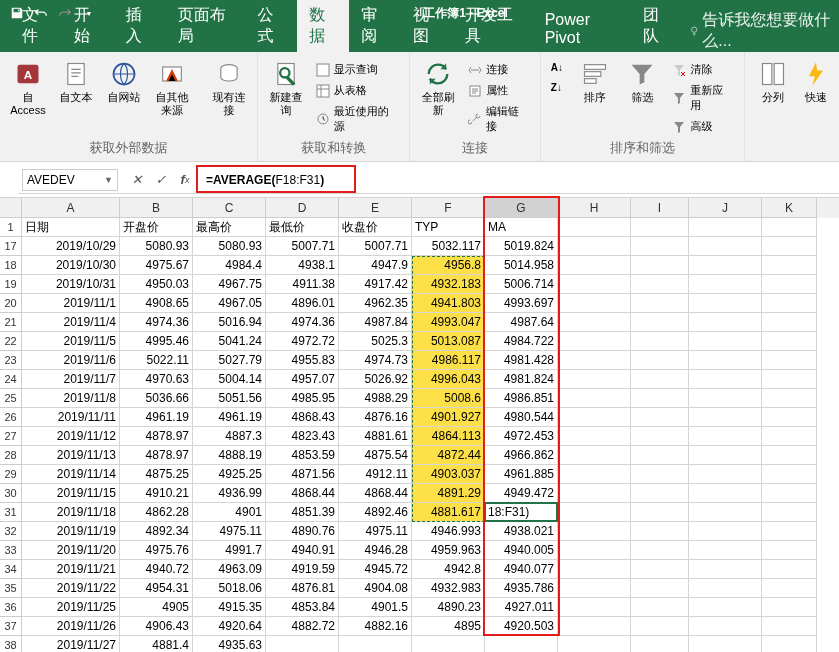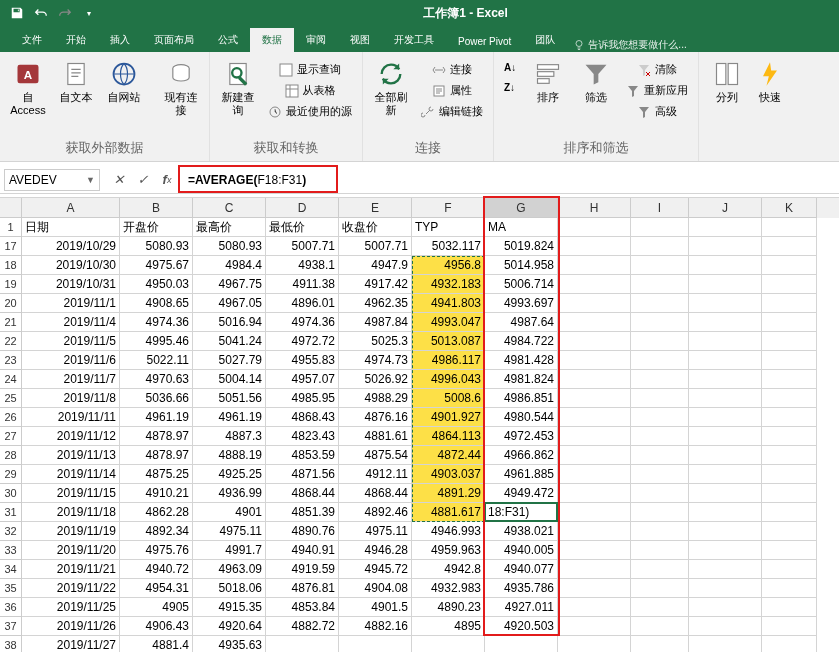--- a/index.html
+++ b/index.html
@@ -6,40 +6,40 @@
   body { font-family: "Microsoft YaHei", "Segoe UI", sans-serif; font-size: 12px; background: #fff; width: 839px; height: 652px; overflow: hidden; }
   
   
   .titlebar { background: #217346; height: 26px; display: flex; align-items: center; padding: 0 6px; color: #fff; }
   .qat { display: flex; gap: 6px; padding-left: 2px; }
   .qat-btn { width: 18px; height: 18px; display: flex; align-items: center; justify-content: center; cursor: pointer; }
   .qat-btn svg { width: 14px; height: 14px; }
   .title-center { flex: 1; text-align: center; font-size: 12px; font-weight: bold; }
   
   
-  .ribbon-tabs { background: #217346; height: 26px; display: flex; align-items: flex-end; padding-left: 10px; gap: 0; color: #fff; font-size: 10px; }
+  .ribbon-tabs { background: #217346; height: 26px; display: flex; align-items: flex-end; padding-left: 10px; gap: 0; color: #fff; font-size: 16px; }
   .ribbon-tab { padding: 5px 12px; cursor: pointer; }
   .ribbon-tab.active { background: #f1f1f1; color: #217346; }
   .ribbon-tell { margin-left: 6px; display: flex; align-items: center; gap: 3px; opacity: 0.9; }
   .bulb { width: 12px; height: 12px; }
   
   
   .ribbon-body { background: #f1f1f1; border-bottom: 1px solid #d4d4d4; height: 110px; display: flex; }
   .ribbon-group { border-right: 1px solid #e1e1e1; padding: 4px 6px 2px 6px; display: flex; flex-direction: column; }
   .group-content { flex: 1; display: flex; align-items: flex-start; gap: 4px; }
   .group-label { text-align: center; font-size: 13px; color: #666; padding: 2px 0; }
   .big-btn { display: flex; flex-direction: column; align-items: center; width: 44px; padding: 4px 2px; cursor: pointer; font-size: 11px; text-align: center; }
   .big-btn .ico { width: 28px; height: 28px; margin-bottom: 3px; display: flex; align-items: center; justify-content: center; }
   .big-btn .lbl { line-height: 1.2; }
   .small-list { display: flex; flex-direction: column; gap: 2px; padding-top: 4px; }
-  .small-btn { display: flex; align-items: center; gap: 4px; padding: 2px 4px; cursor: pointer; font-size: 11px; justify-content: center; }
+  .small-btn { display: flex; align-items: center; gap: 4px; padding: 2px 4px; cursor: pointer; font-size: 11px; }
   .small-btn .sico { width: 14px; height: 14px; display: inline-block; }
   
   
-  .formula-bar { height: 28px; display: flex; align-items: center; border-bottom: 1px solid #d4d4d4; background: #fff; border: 2px solid #e21b1b; }
+  .formula-bar { height: 28px; display: flex; align-items: center; border-bottom: 1px solid #d4d4d4; background: #fff; border: 2px solid #e21b1b; margin-left: 18px; }
   .name-box { width: 96px; height: 22px; border: 1px solid #ccc; margin: 0 4px; display: flex; align-items: center; padding: 0 4px; font-size: 12px; }
   .name-box .dd { margin-left: auto; color: #666; font-size: 9px; }
   .fb-btns { display: flex; gap: 2px; padding: 0 4px; }
   .fb-btn { width: 22px; height: 22px; display: flex; align-items: center; justify-content: center; cursor: pointer; color: #555; font-size: 13px; font-style: italic; }
   .formula-input { flex: 1; padding: 0 6px; font-size: 12px; height: 22px; display: flex; align-items: center; }
   .formula-input .fn-text { color: #000; font-weight: bold; }
   .formula-input .fn-ref { color: #000000; }
   
   
   .grid-wrap { position: relative; }
@@ -139,20 +139,29 @@
         </div>
       <div class="big-btn">
           <div class="ico">
             <svg viewBox="0 0 24 24">
               <circle cx="12" cy="12" r="9" fill="none" stroke="#2b579a" stroke-width="1.5"></circle>
               <path stroke="#2b579a" fill="none" d="M3 12h18M12 3c4 4 4 14 0 18M12 3c-4 4-4 14 0 18"></path>
             </svg>
           </div>
           <div class="lbl">自网站</div>
         </div>
+      <div class="big-btn">
+          <div class="ico">
+            <svg viewBox="0 0 24 24">
+              <rect x="4" y="6" width="16" height="12" fill="#fff" stroke="#888"></rect>
+              <path stroke="#d83b01" stroke-width="2" d="M8 18l4-8 4 8"></path>
+            </svg>
+          </div>
+          <div class="lbl">自其他来源</div>
+        </div>
       <div style="width:1px;background:#e1e1e1;margin:4px 2px;"></div>
       <div class="big-btn">
           <div class="ico">
             <svg viewBox="0 0 24 24">
               <ellipse cx="12" cy="7" rx="7" ry="3" fill="#fff" stroke="#888"></ellipse>
               <path fill="#fff" stroke="#888" d="M5 7v8c0 1.7 3.1 3 7 3s7-1.3 7-3V7"></path>
             </svg>
           </div>
           <div class="lbl">现有连接</div>
         </div>

